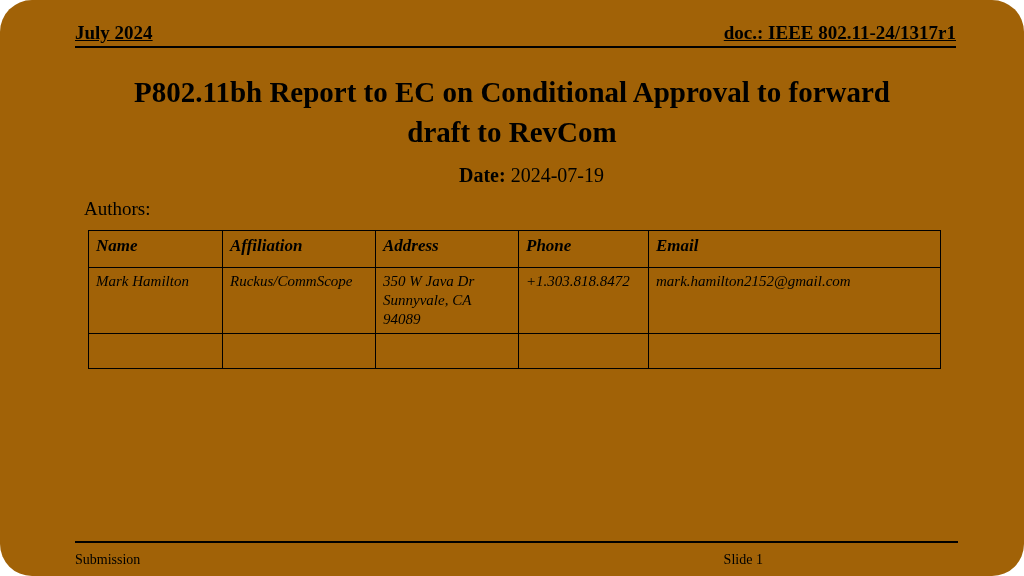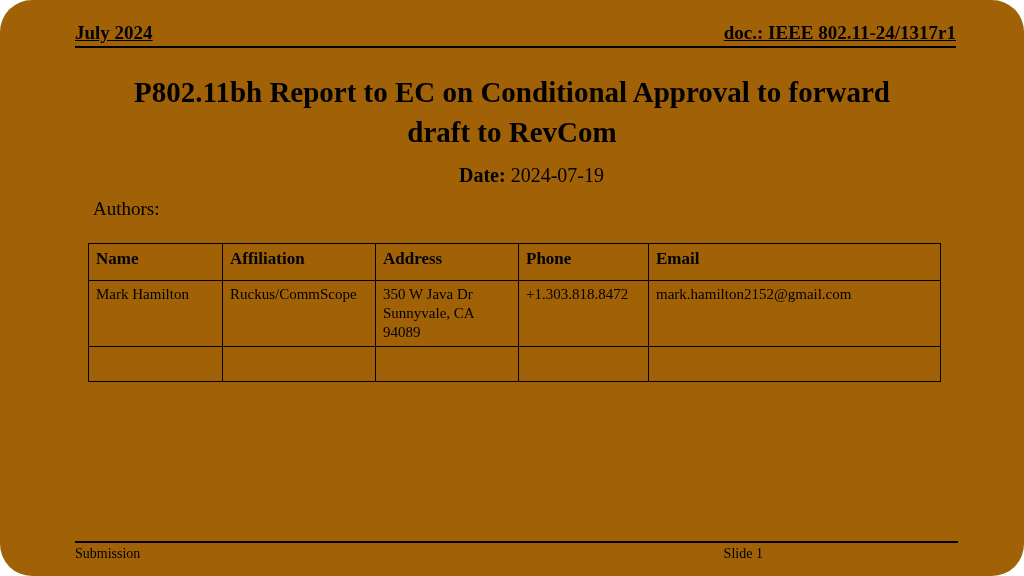--- a/index.html
+++ b/index.html
@@ -60,32 +60,33 @@
     text-align: center;
     font-size: 20px;
     line-height: 24px;
   }
   .date-line .bold { font-weight: bold; margin-left: 39px; }
 
   
   .authors-label {
     position: absolute;
     top: 197px;
-    left: 93px;
+    left: 84px;
     font-size: 19px;
     line-height: 24px;
   }
 
   
   .authors-table {
     position: absolute;
-    top: 243px;
+    top: 230px;
     left: 88px;
     border-collapse: collapse;
     table-layout: fixed;
+    font-style: italic;
   }
   .authors-table th,
   .authors-table td {
     border: 1px solid #000000;
     vertical-align: top;
     text-align: left;
     padding: 4px 7px;
     overflow: hidden;
   }
   .authors-table th {
@@ -103,21 +104,21 @@
     height: 26px;
   }
 
   
   .footer {
     position: absolute;
     top: 541px;
     left: 75px;
     right: 66px;
     border-top: 2px solid #000000;
-    padding-top: 2px;
+    padding-top: 8px;
     display: flex;
     font-size: 14px;
     line-height: 17px;
     gap: 24px;
   }
   .footer > span {
     flex: 1;
     white-space: nowrap;
   }
   .footer .f-left  { text-align: left; }

